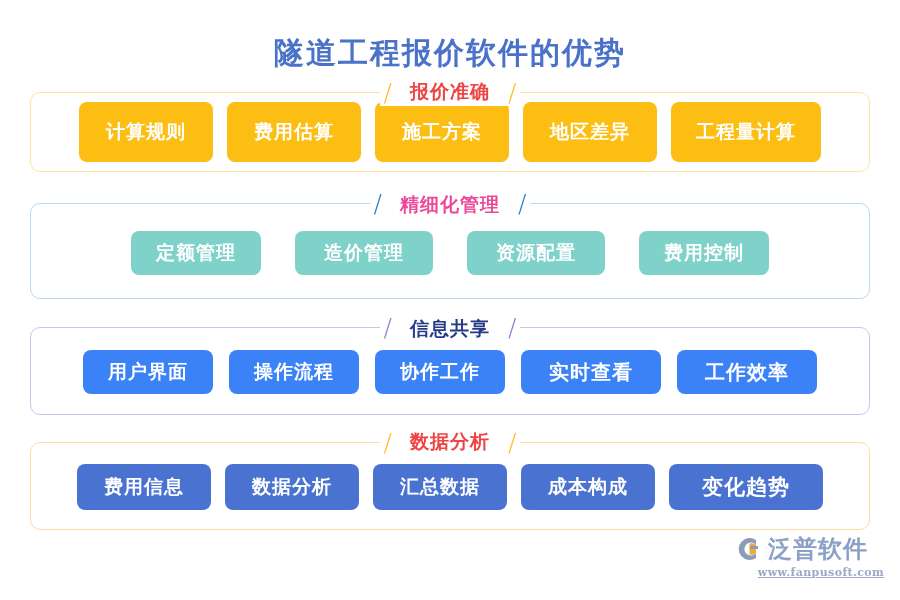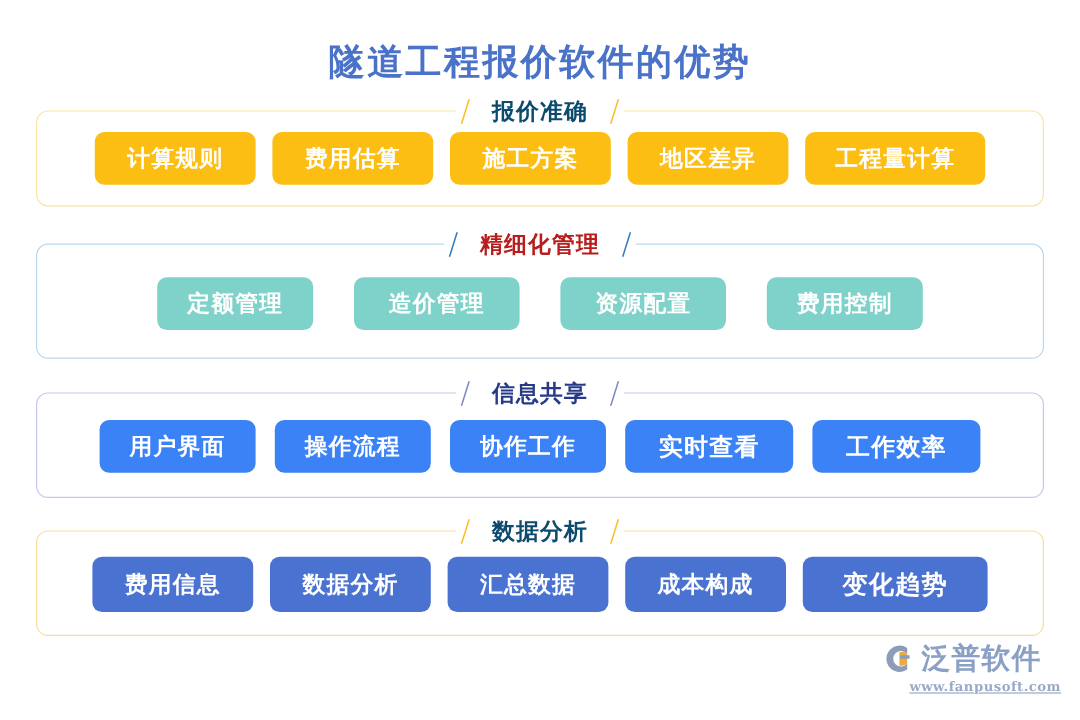--- a/index.html
+++ b/index.html
@@ -81,23 +81,23 @@
     font-size: 19px;
     font-weight: 700;
     letter-spacing: 1px;
     padding: 0 18px;
     line-height: 1;
     white-space: nowrap;
     font-family: "DejaVu Serif", "Liberation Serif", serif;
   }
 
   .sec-header.c-orange { color: #fbbf24; }
-  .sec-header.c-orange .sec-title { color: #0c4a6e; }
+  .sec-header.c-orange .sec-title { color: #ef4444; font-family: Liberation Mono, monospace; }
   .sec-header.c-blue { color: #2e7bbf; }
-  .sec-header.c-blue .sec-title { color: #b91c1c; }
+  .sec-header.c-blue .sec-title { color: #ec4899; }
   .sec-header.c-navy { color: #7e86c8; }
   .sec-header.c-navy .sec-title { color: #263a87; }
 
   
   .chips {
     display: flex;
     align-items: center;
     justify-content: center;
     height: 100%;
     gap: 14px;
@@ -116,21 +116,21 @@
     justify-content: center;
     white-space: nowrap;
     font-family: "DejaVu Serif", "Liberation Serif", serif;
     letter-spacing: 1px;
     box-sizing: border-box;
   }
 
   
   .s1 .chip {
     background: #fcbe13;
-    height: 44px;
+    height: 60px;
     font-size: 19px;
     font-weight: 700;
     padding: 0 18px;
     min-width: 134px;
   }
   
   .s2 .chip {
     background: #7fd2c9;
     height: 44px;
     font-size: 19px;

